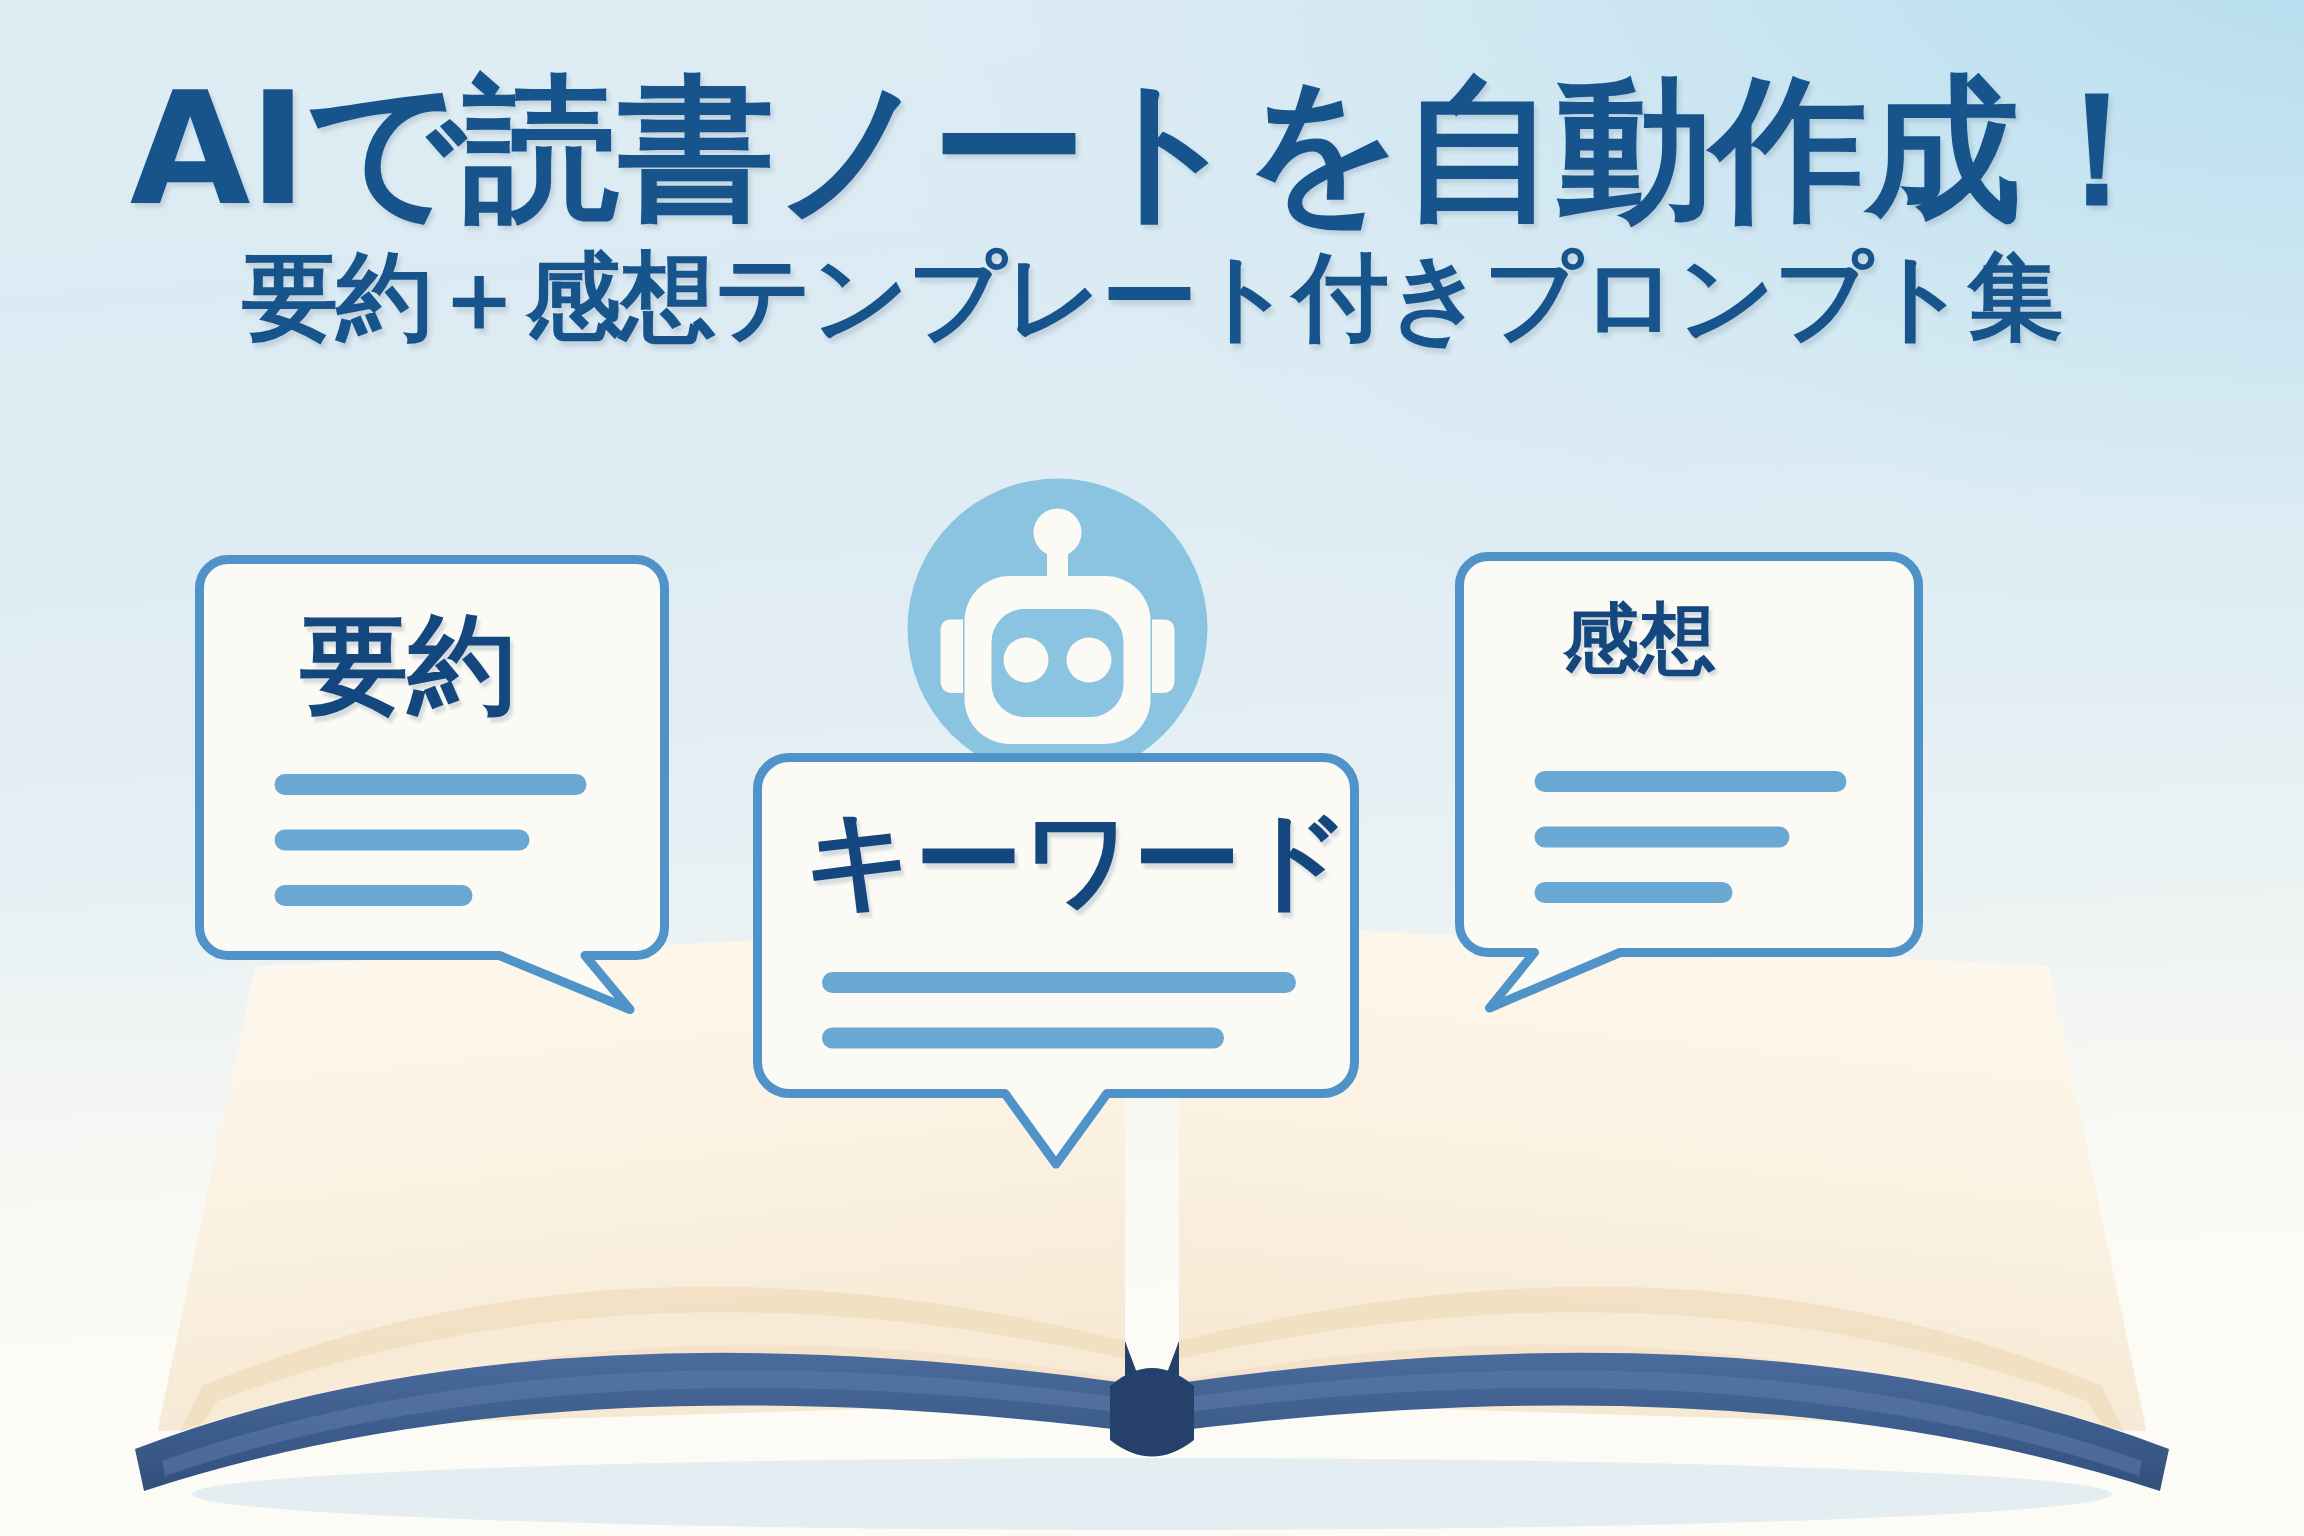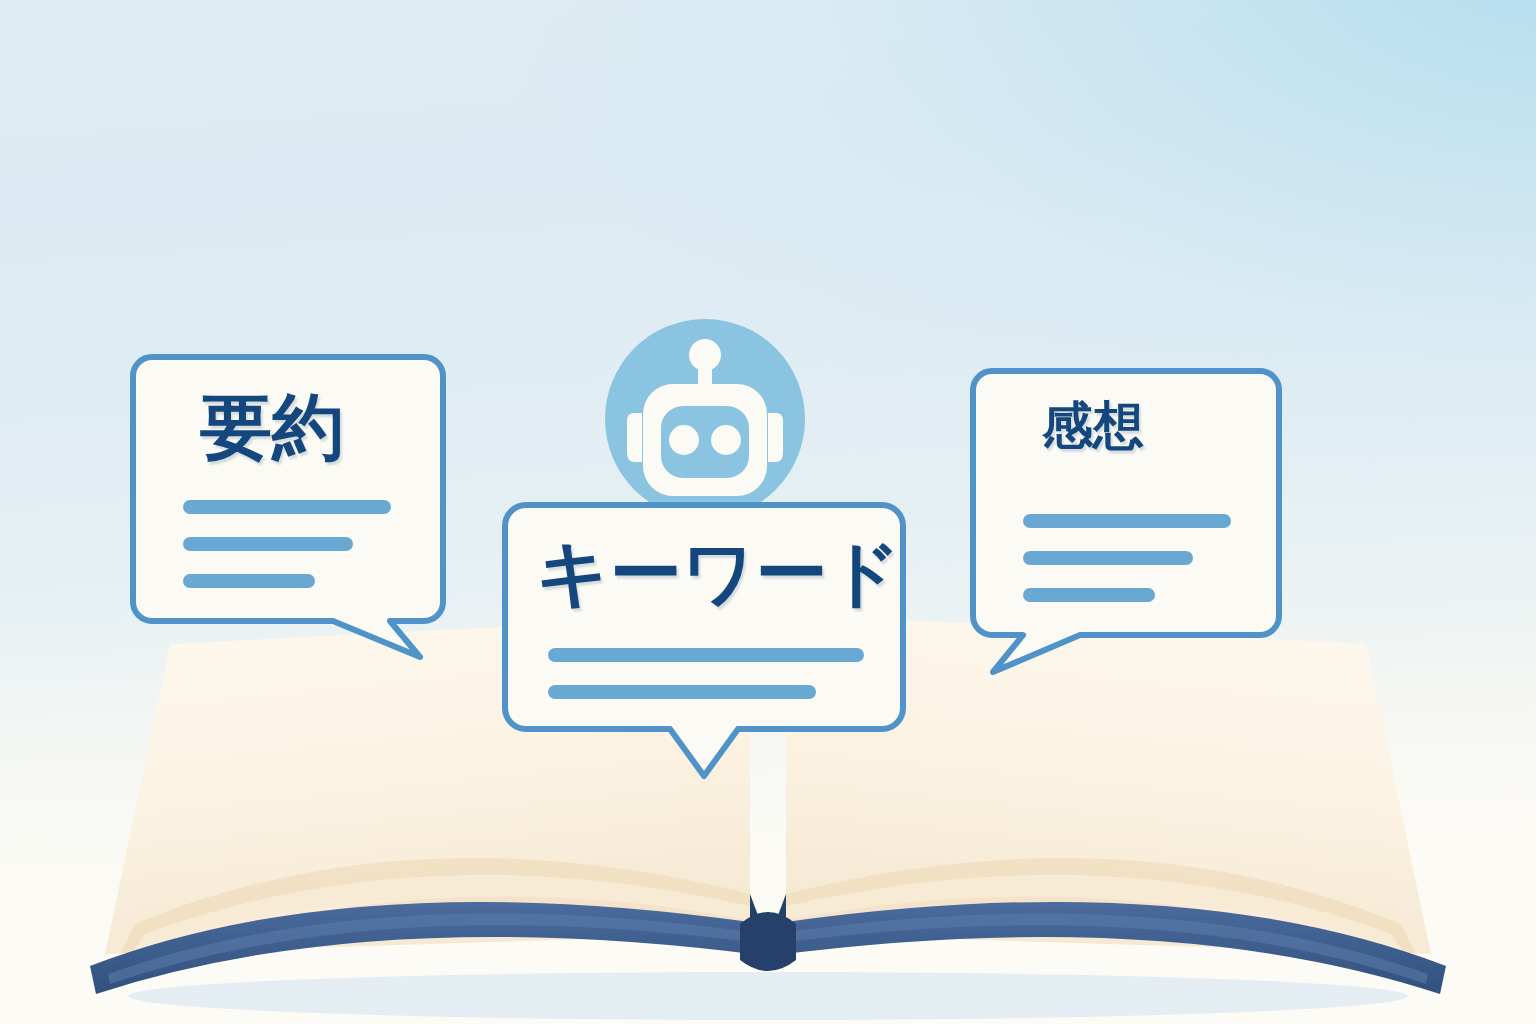--- a/index.html
+++ b/index.html
@@ -101,37 +101,41 @@
   }
   .bubble svg { display: block; overflow: visible; }
   .bubble-label {
     position: absolute;
     color: #14477d;
     font-weight: 700;
     text-shadow: 2px 3px 2px rgba(130,150,170,0.30);
     white-space: nowrap;
   }
 
-  .bubble-left  { left: 128px; top: 352px;  width: 320px; height: 310px; }
+  .bubble-left  { left: 128px; top: 368px;  width: 320px; height: 310px; }
   .bubble-right { left: 968px; top: 366px;  width: 316px; height: 312px; }
   .bubble-mid   { left: 500px; top: 500px;  width: 408px; height: 282px; }
 
   .label-left  { left: 72px;  top: 28px;  font-size: 72px; }
   .label-right { left: 74px;  top: 26px;  font-size: 51px; }
   .label-mid   { left: 36px;  top: 26px;  font-size: 72px; }
 </style>
 </head>
 <body>
 
 <div id="stage">
 
   <div class="bg-base"></div>
   <div class="bg-tint-right"></div>
   <div class="bg-tint-bottom"></div>
 
+  <div class="headline-wrap">
+    <span class="headline">AIで読書ノートを自動作成！</span>
+    <span class="subhead">要約＋感想テンプレート付きプロンプト集</span>
+  </div>
 
   <div class="robot">
     <svg viewBox="0 0 214 214" width="214" height="214" aria-hidden="true">
       <circle cx="107" cy="107" r="100" fill="#8ac4e0"></circle>
 
       <circle cx="107" cy="43" r="16" fill="#fbfaf4"></circle>
 
       <rect x="100" y="50" width="14" height="30" fill="#fbfaf4"></rect>
 
       <path d="M36 101 q-7 0 -7 8 v32 q0 9 8 9 h7 v-49 z" fill="#fbfaf4"></path>

